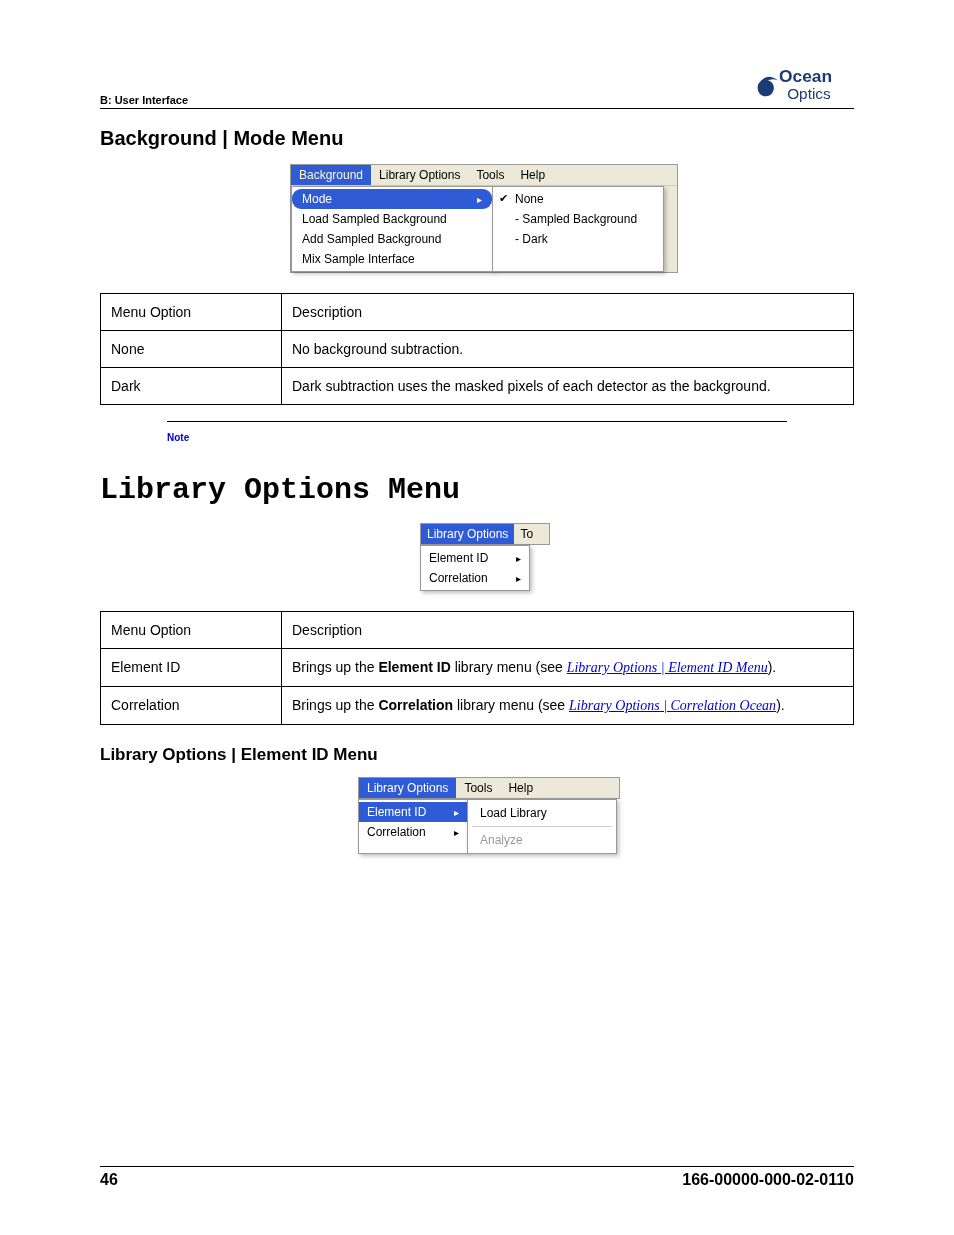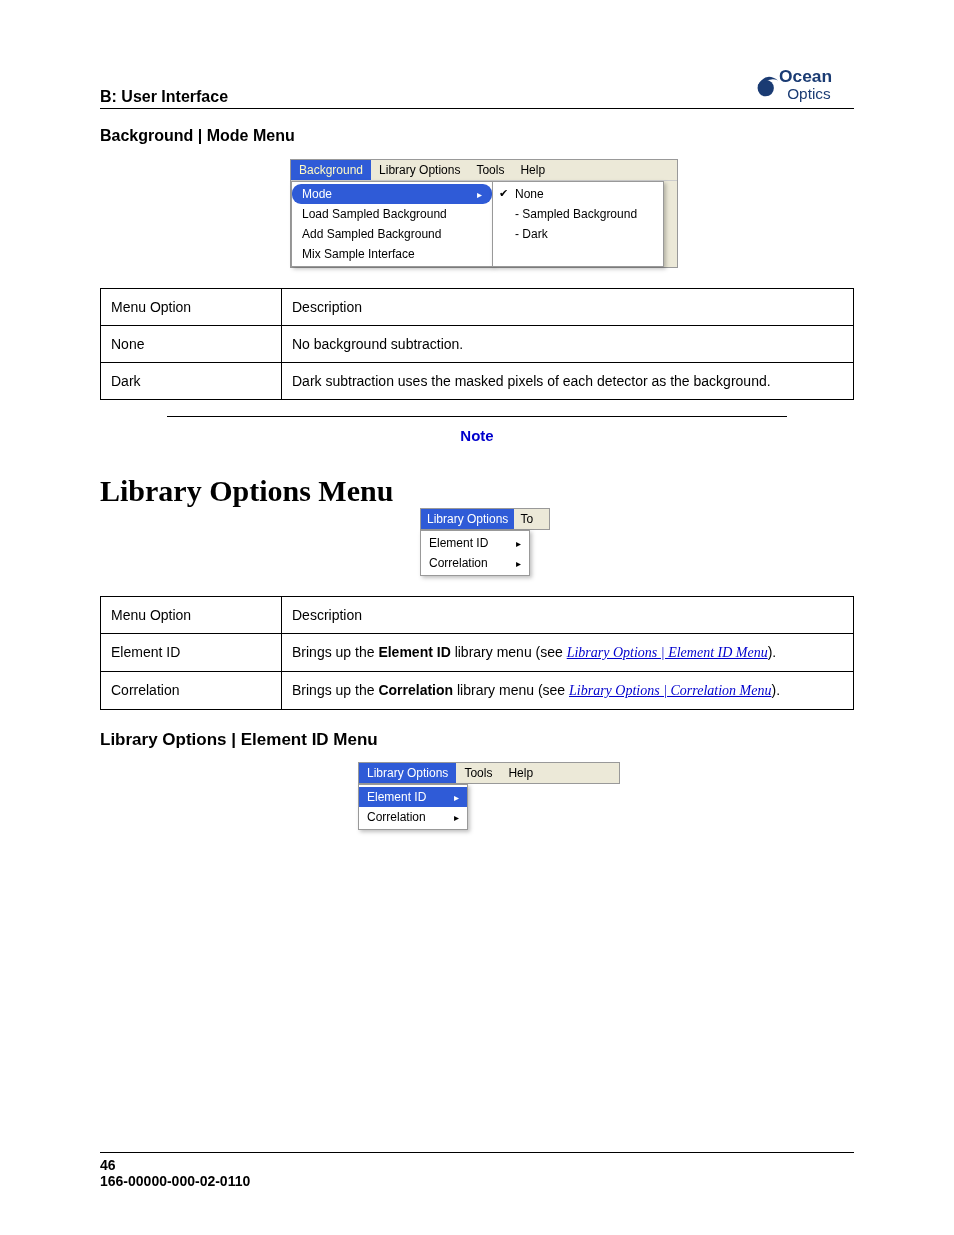--- a/index.html
+++ b/index.html
@@ -18,41 +18,41 @@
   }
   .header-row {
     display: flex;
     justify-content: space-between;
     align-items: flex-end;
     border-bottom: 1px solid #000;
     padding-bottom: 2px;
     margin-bottom: 18px;
   }
   .header-left {
-    font-size: 16px;
+    font-size: 11px;
     font-weight: bold;
     font-family: Arial, sans-serif;
   }
   .logo {
     width: 105px;
     height:46px;
     position:relative;
   }
   .logo svg { width:100%; height:100%; }
   h2.section {
-    font-size: 16px;
+    font-size: 20px;
     font-family: Arial, sans-serif;
     font-weight: bold;
     margin: 8px 0 14px 0;
   }
   h1.section-big {
-    font-family: Liberation Serif, serif;
+    font-family: Liberation Mono, monospace;
     font-size: 30px;
     font-weight: bold;
-    margin: 30px 0 0 0;
+    margin: 30px 0 16px 0;
   }
   h3.subsection {
     font-size: 17px;
     font-family: Arial, sans-serif;
     font-weight: bold;
     margin: 20px 0 12px 0;
   }
   .menu-fig {
     margin: 0 auto 20px auto;
     display: block;
@@ -150,25 +150,25 @@
   }
   .note-block {
     width: 620px;
     margin: 0 auto 20px auto;
     border-top: 1px solid #000;
     padding-top: 10px;
     font-family: "Times New Roman", serif;
     font-size: 15px;
   }
   .note-title {
-    text-align: center;
+    text-align: left;
     color: #0000cc;
     font-weight: bold;
     font-family: Arial, sans-serif;
-    font-size: 15px;
+    font-size: 10px;
     margin-bottom: 14px;
   }
   .note-body {
     line-height: 1.35;
   }
   
   .fig2 {
     width: 130px;
     font-family: Tahoma, sans-serif;
     font-size: 12px;
@@ -236,24 +236,23 @@
   .fig3 .dd3r .row.dis { color:#999; }
   .footer {
     position:absolute;
     bottom:46px;
     left:100px;
     right:100px;
     border-top:1px solid #000;
     padding-top:4px;
     display:flex;
     justify-content:space-between;
-    font-size:14px;
+    font-size:16px;
     font-weight:bold;
     font-family: Arial, sans-serif;
-    flex-direction: column;
   }
 </style>
 </head>
 <body>
 
 <div class="page">
 
   <div class="header-row">
     <div class="header-left">B: User Interface</div>
     <div class="logo">
@@ -346,21 +345,21 @@
     </tr>
     <tr>
       <td class="col1">Element ID</td>
       <td>
         <span>Brings up the </span><b>Element ID</b><span> library menu (see </span><a class="ref">Library Options | Element ID Menu</a><span>).</span>
       </td>
     </tr>
     <tr>
       <td class="col1">Correlation</td>
       <td>
-        <span>Brings up the </span><b>Correlation</b><span> library menu (see </span><a class="ref">Library Options | Correlation Menu</a><span>).</span>
+        <span>Brings up the </span><b>Correlation</b><span> library menu (see </span><a class="ref">Library Options | Correlation Ocean</a><span>).</span>
       </td>
     </tr>
   </tbody>
     </table>
 
   <h3 class="subsection">Library Options | Element ID Menu</h3>
 
   <div class="menu-fig fig3" style="margin-left:258px;">
     <div class="bar3">
       <div class="mi sel">Library Options</div>
@@ -371,20 +370,25 @@
       <div class="dd3l">
         <div class="row sel">
           <span>Element ID</span>
           <span class="arrow-r">▸</span>
         </div>
         <div class="row">
           <span>Correlation</span>
           <span class="arrow-r">▸</span>
         </div>
       </div>
+      <div class="dd3r">
+        <div class="row">Load Library</div>
+        <div class="sep"></div>
+        <div class="row dis">Analyze</div>
+      </div>
     </div>
   </div>
 
   <div class="footer">
     <span>46</span>
     <span>166-00000-000-02-0110</span>
   </div>
 
 </div>
 

